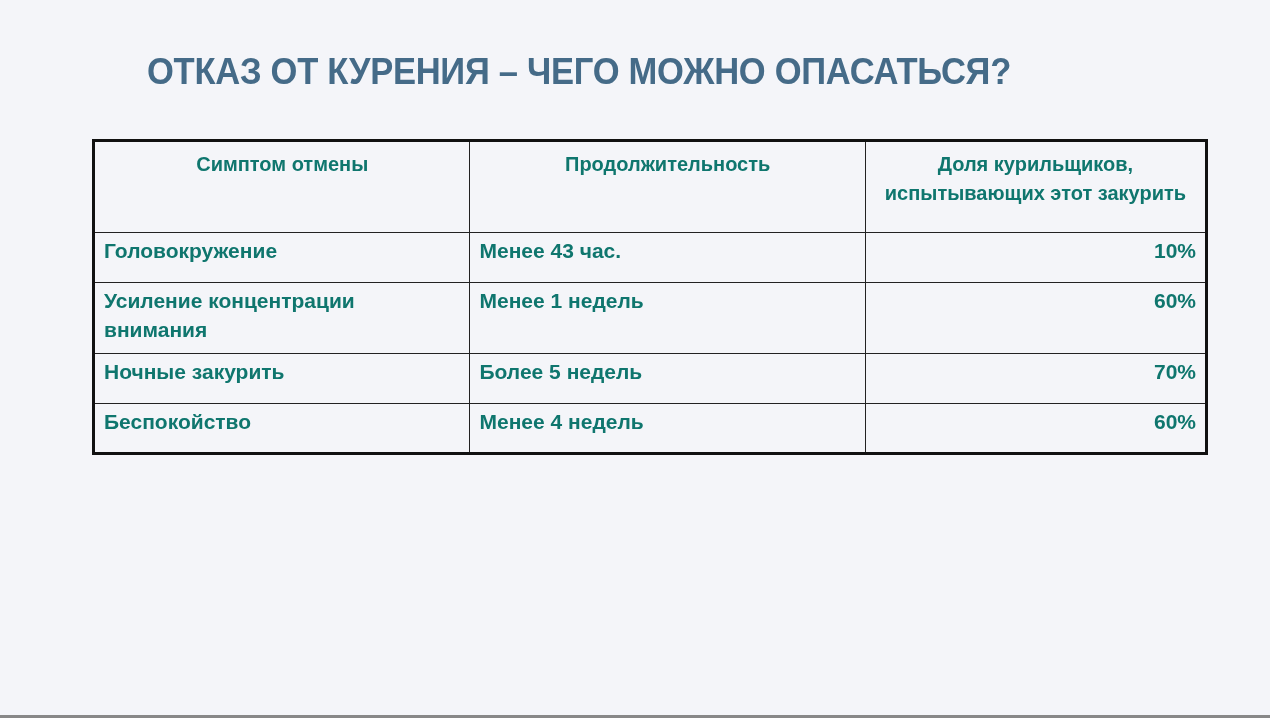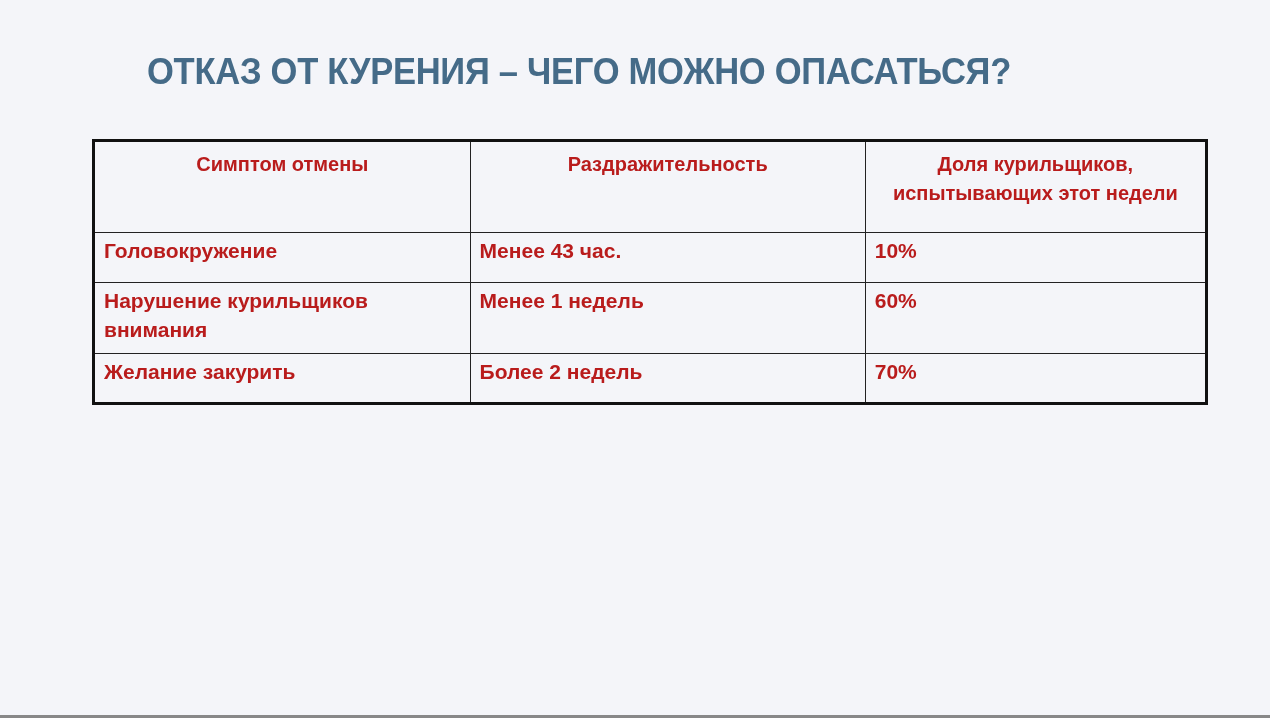--- a/index.html
+++ b/index.html
@@ -30,21 +30,21 @@
     transform-origin: left center;
   }
   table.symptoms {
     position: absolute;
     left: 92px;
     top: 139px;
     width: 1116px;
     border-collapse: collapse;
     border: 3px solid #111;
     font-size: 21px;
-    color: #b91c1c;
+    color: #0f766e;
   }
   table.symptoms th, table.symptoms td {
     border: 1px solid #222;
     vertical-align: top;
     padding: 0 9px;
     font-weight: bold;
   }
   table.symptoms th {
     font-weight: bold;
     font-size: 20px;
@@ -54,21 +54,21 @@
     line-height: 29px;
     box-sizing: border-box;
   }
   table.symptoms td {
     height: 50px;
     line-height: 29px;
     padding-top: 3px;
     box-sizing: border-box;
   }
   table.symptoms td.pct {
-    text-align: left;
+    text-align: right;
   }
   table.symptoms tr.tall td {
     height: 71px;
   }
   col.c1 { width: 390px; }
   col.c2 { width: 408px; }
   col.c3 { width: 353px; }
   .bottom-bar {
     position: absolute;
     left: 0;
@@ -85,36 +85,41 @@
 
 <table class="symptoms">
   <colgroup>
     <col class="c1">
       <col class="c2">
       <col class="c3">
   </colgroup>
   <thead>
     <tr>
       <th>Симптом отмены</th>
-      <th>Раздражительность</th>
-      <th>Доля курильщиков, испытывающих этот недели</th>
+      <th>Продолжительность</th>
+      <th>Доля курильщиков, испытывающих этот закурить</th>
     </tr>
   </thead>
   <tbody>
     <tr>
       <td>Головокружение</td>
       <td>Менее 43 час.</td>
       <td class="pct">10%</td>
     </tr>
     <tr class="tall">
-      <td>Нарушение курильщиков внимания</td>
+      <td>Усиление концентрации внимания</td>
       <td>Менее 1 недель</td>
       <td class="pct">60%</td>
     </tr>
     <tr>
-      <td>Желание закурить</td>
-      <td>Более 2 недель</td>
+      <td>Ночные закурить</td>
+      <td>Более 5 недель</td>
       <td class="pct">70%</td>
+    </tr>
+    <tr>
+      <td>Беспокойство</td>
+      <td>Менее 4 недель</td>
+      <td class="pct">60%</td>
     </tr>
   </tbody>
 </table>
 
 <div class="bottom-bar"></div>
 
 </body></html>

